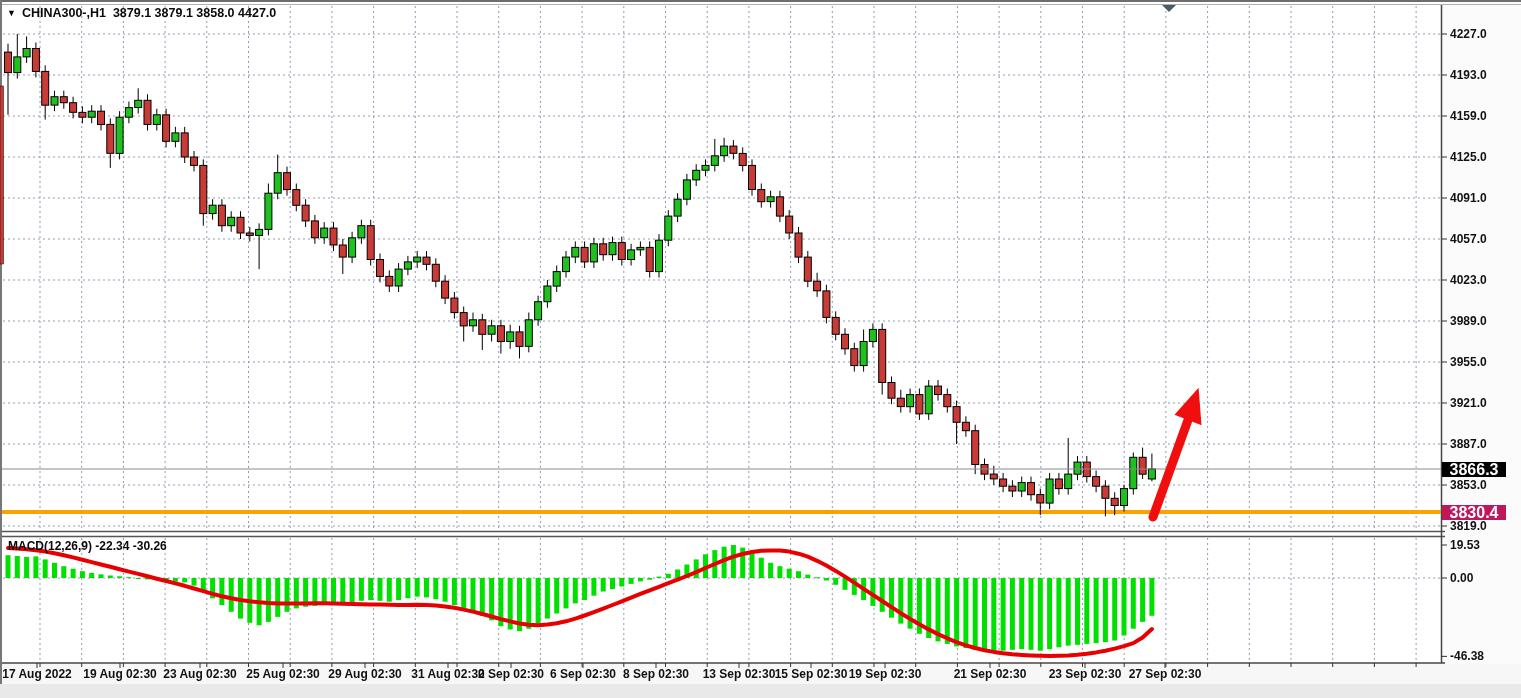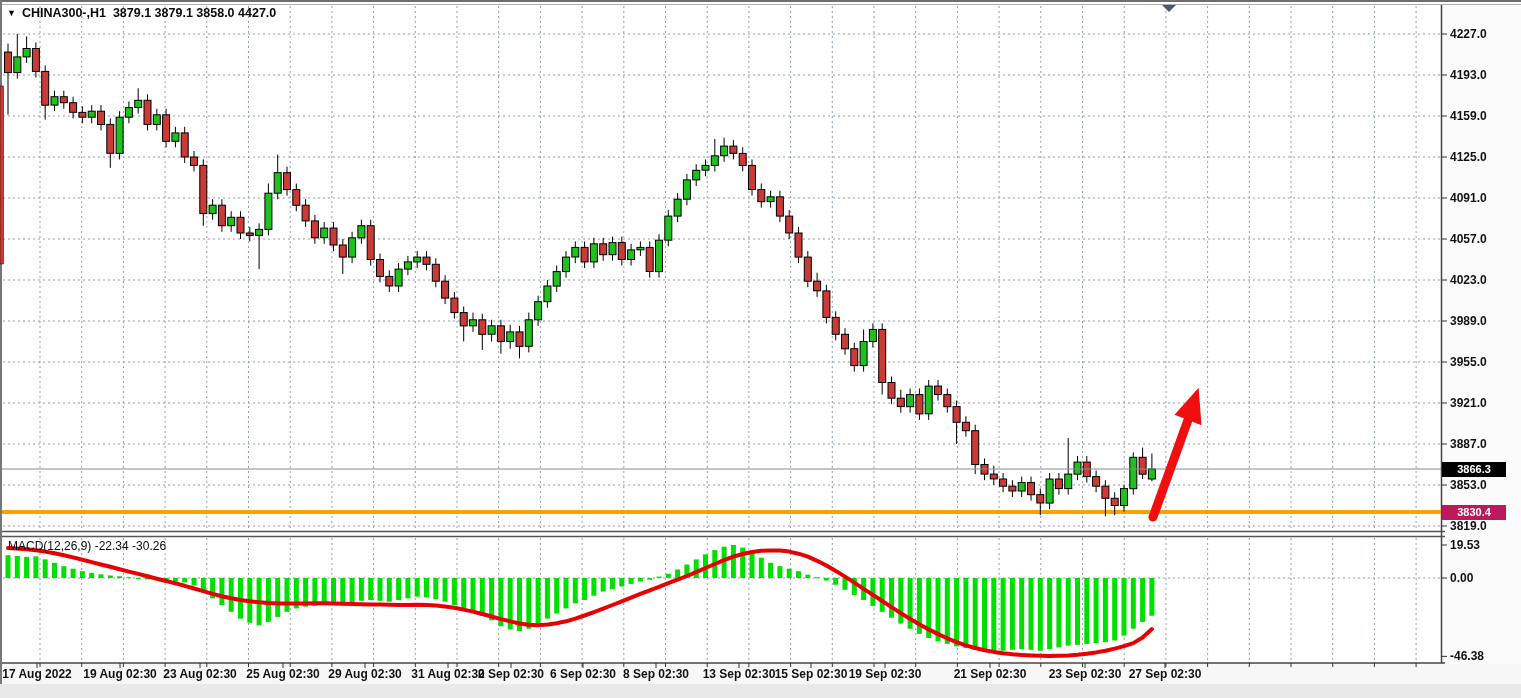--- a/index.html
+++ b/index.html
@@ -3,23 +3,23 @@
 <meta charset="utf-8">
 <style>
   html,body{margin:0;padding:0;background:#fff;}
   .window{position:relative;width:1521px;height:698px;background:#ffffff;
           font-family:"Liberation Sans",sans-serif;overflow:hidden;}
   #chart{position:absolute;left:0;top:0;}
   svg text{font-family:"Liberation Sans",sans-serif;}
   .title{position:absolute;left:7px;top:6px;display:flex;align-items:center;gap:6px;
          font-size:12.5px;font-weight:700;color:#0a0a0a;white-space:pre;z-index:5;}
   .tri{font-size:9px;color:#000;line-height:1;}
-  .macdlabel{position:absolute;left:8px;top:539px;font-size:12px;font-weight:400;
+  .macdlabel{position:absolute;left:8px;top:539px;font-size:12px;font-weight:700;
              color:#0a0a0a;white-space:pre;z-index:5;}
-  .badge{position:absolute;left:1442px;width:64px;height:15px;color:#fff;font-size:11px;
+  .badge{position:absolute;left:1442px;width:64px;height:15px;color:#fff;font-size:16px;
          font-weight:700;text-align:center;line-height:15px;z-index:6;}
   .badge.black{top:462px;background:#000000;}
   .badge.orange{top:505px;background:#be185d;}
   .axis-hit{position:absolute;background:transparent;z-index:4;}
   #price-axis-hit{left:1441px;top:0;width:80px;height:663px;}
   #time-axis-hit{left:0;top:663px;width:1441px;height:21px;}
 </style>
 </head>
 <body>
 

